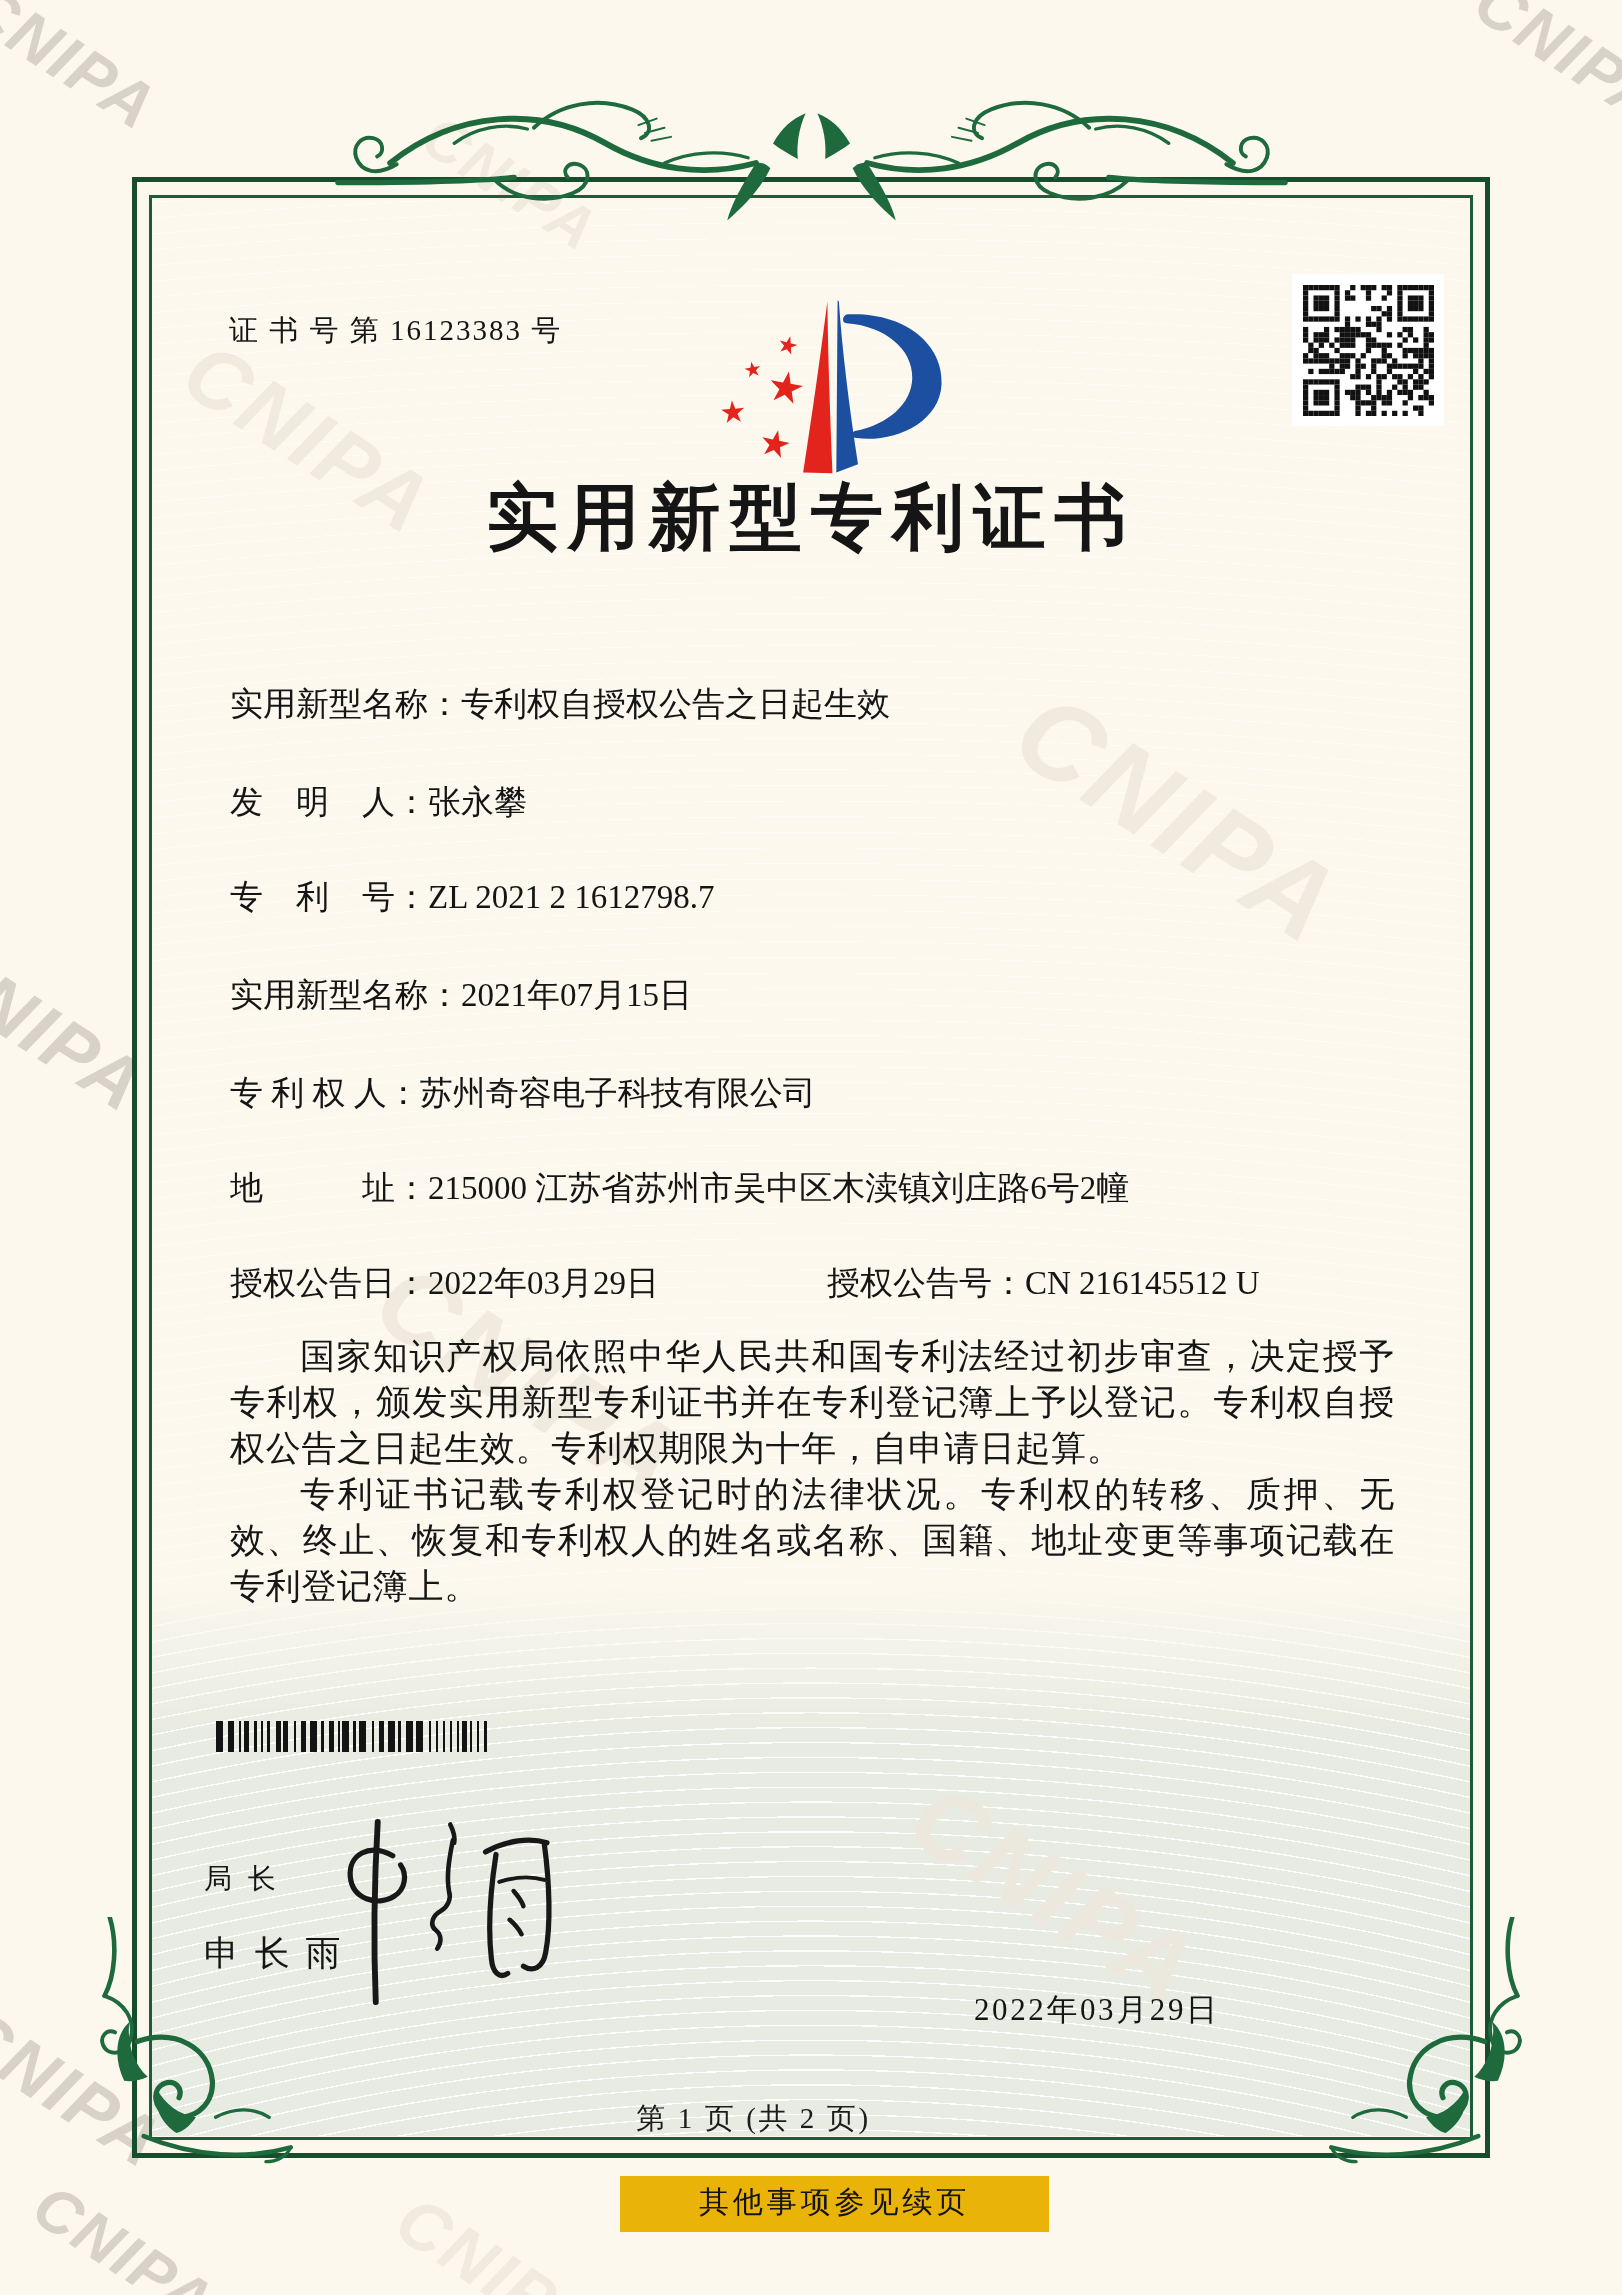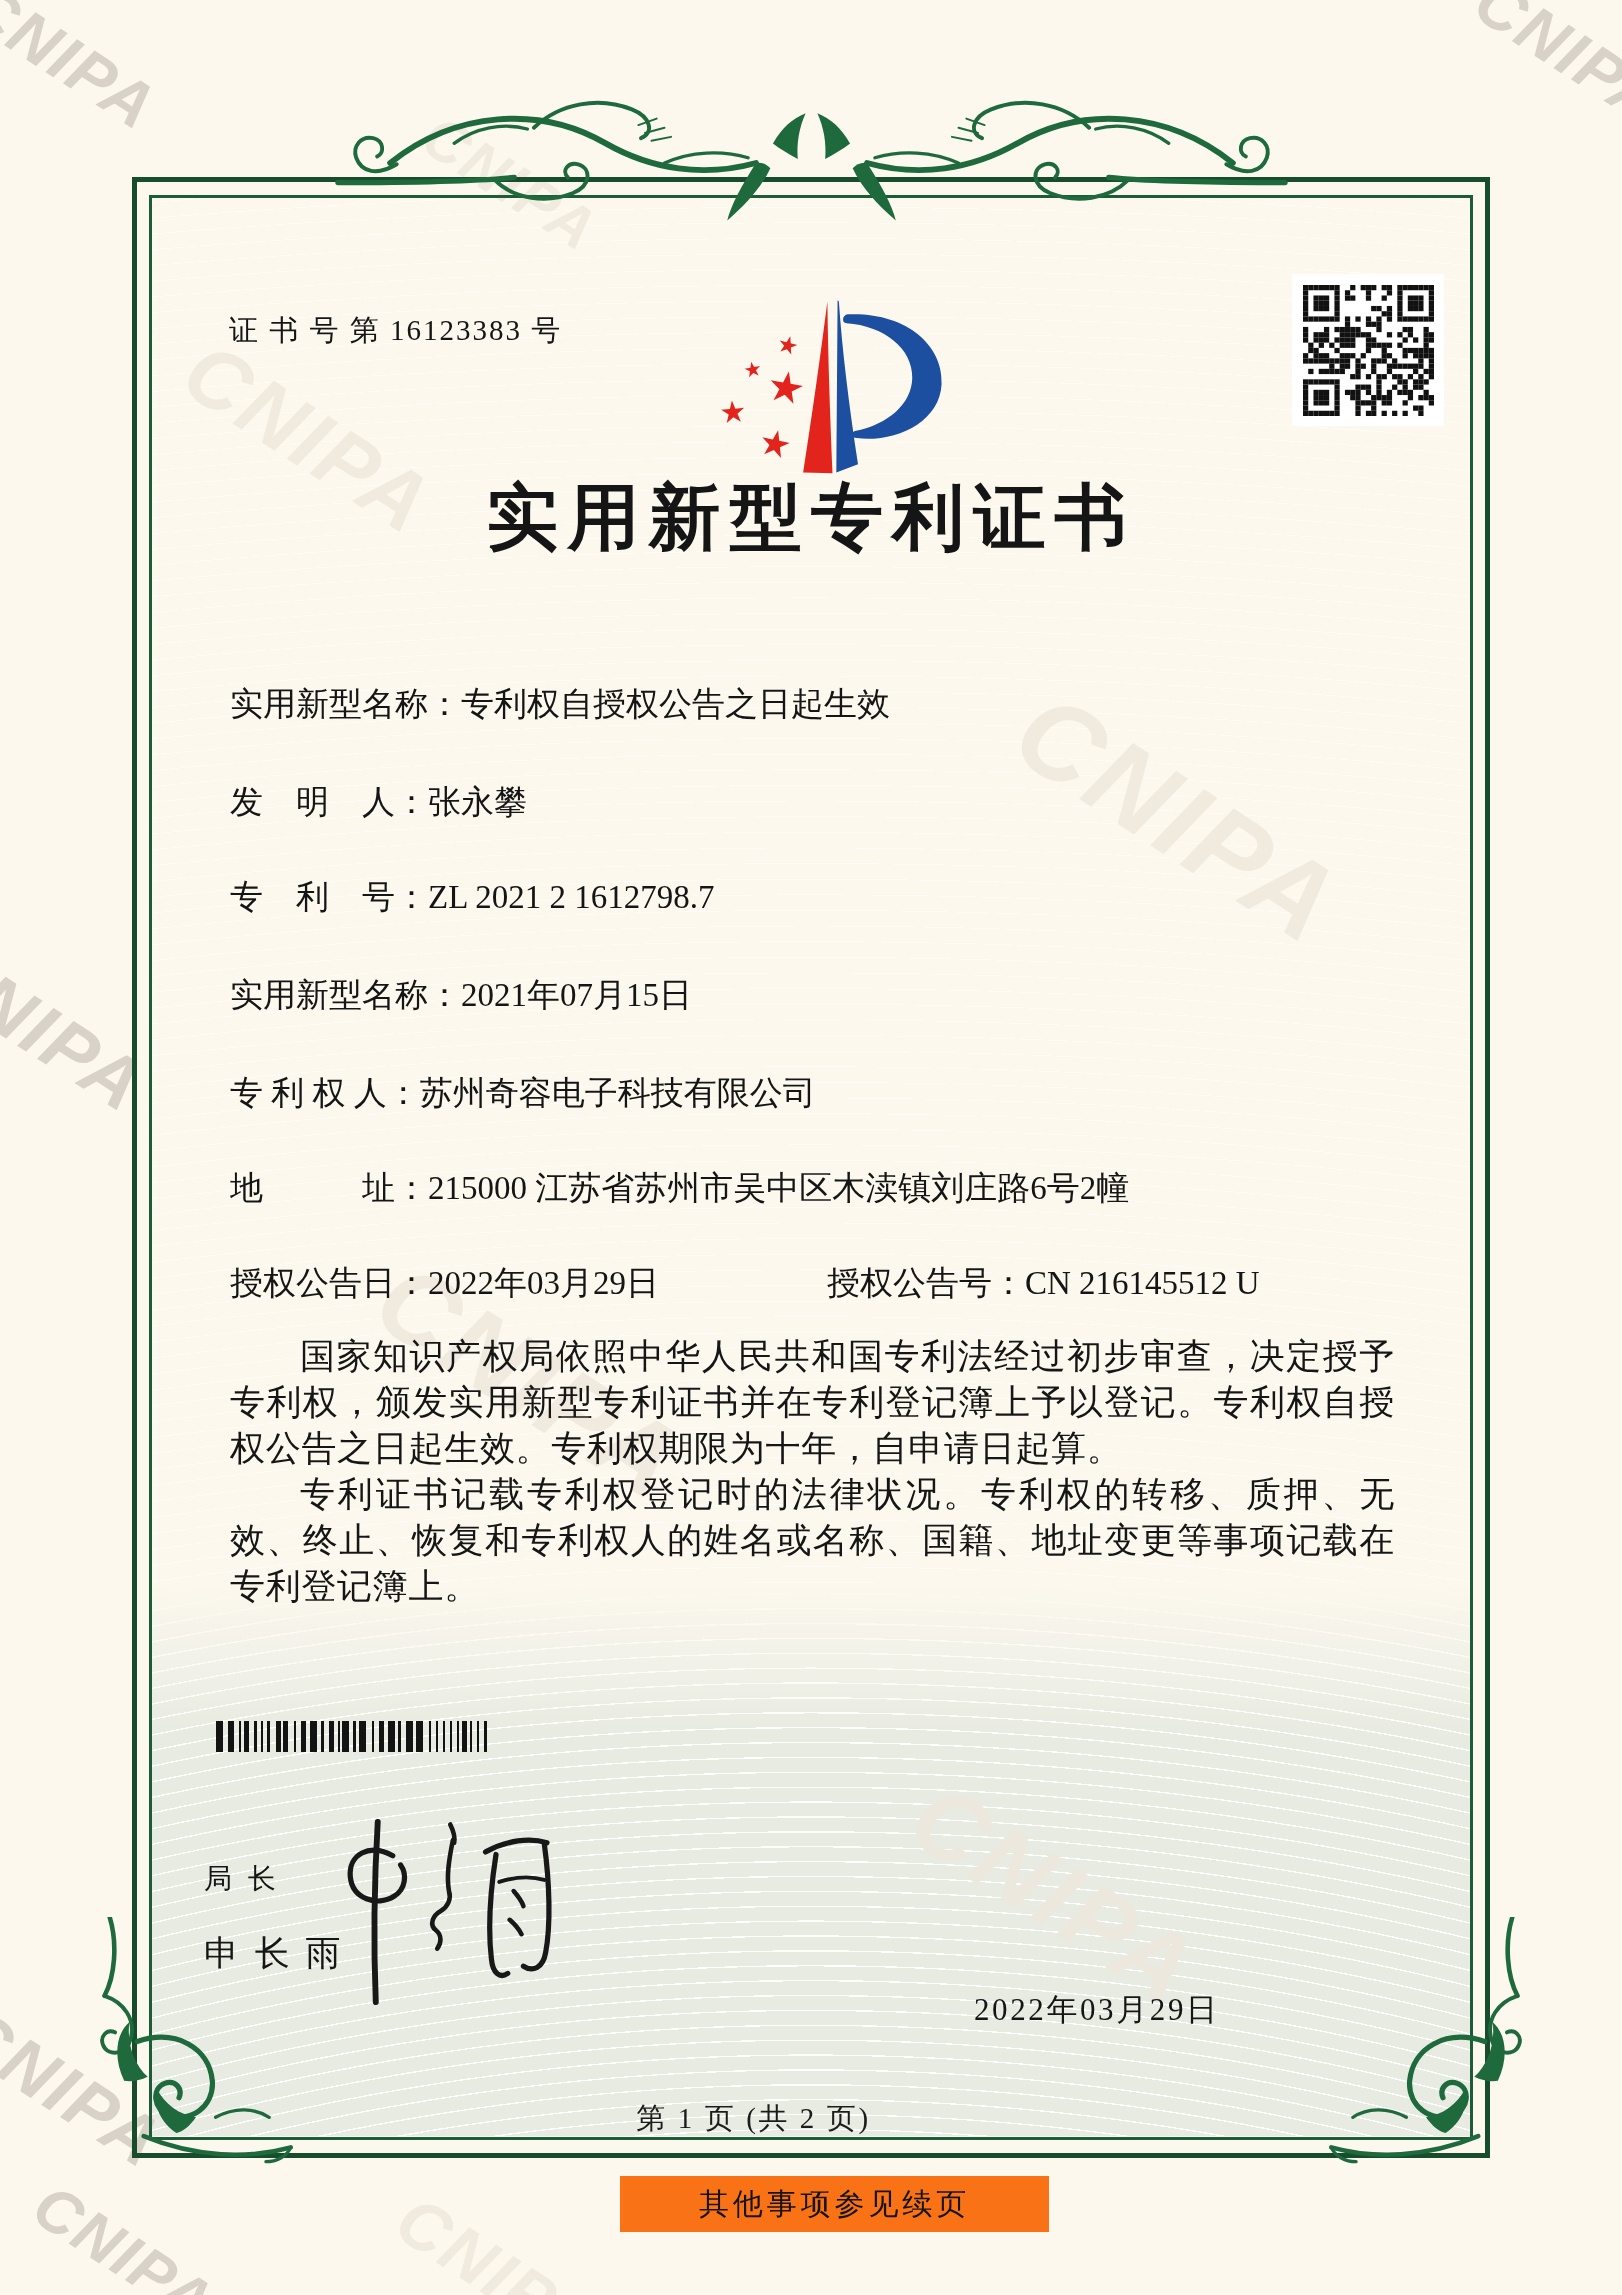--- a/index.html
+++ b/index.html
@@ -46,21 +46,21 @@
   .grant-right{position:absolute;left:597px;top:0;}
   .body-text{position:absolute;left:230px;top:1334px;width:1165px;z-index:3;
       font-size:35px;line-height:46px;color:#161616;text-align:justify;}
   .body-text p{margin:0;text-indent:2em;letter-spacing:0.7px;}
   .signer-title{left:204px;top:1860px;font-size:28px;letter-spacing:15.7px;}
   .signer-name{left:204px;top:1930px;font-size:35px;letter-spacing:15.7px;}
   .issue-date{left:974px;top:1989px;font-size:31px;letter-spacing:2.6px;}
   .page-info{left:230px;top:2099px;width:1047px;text-align:center;font-size:29px;
       letter-spacing:2.6px;color:#1c1c1c;}
   .footer-band{position:absolute;left:620px;top:2176px;width:429px;height:56px;
-      background:#f97316;z-index:3;}
+      background:#eab308;z-index:3;font-family:Liberation Mono, monospace;}
   .footer-note{display:block;width:100%;text-align:center;font-size:30px;
       letter-spacing:3.9px;line-height:56px;color:#141414;}
 
   
   .logo{position:absolute;left:687px;top:250px;width:268px;height:255px;z-index:3;}
   .qr-box{position:absolute;left:1292px;top:274px;width:152px;height:152px;
       background:#ffffff;z-index:3;}
   .qr-box svg{position:absolute;left:10.5px;top:10.5px;}
   .barcode{position:absolute;left:216px;top:1721px;width:272px;height:31px;z-index:3;}
   .barcode div{position:absolute;top:0;height:100%;background:#131313;}

